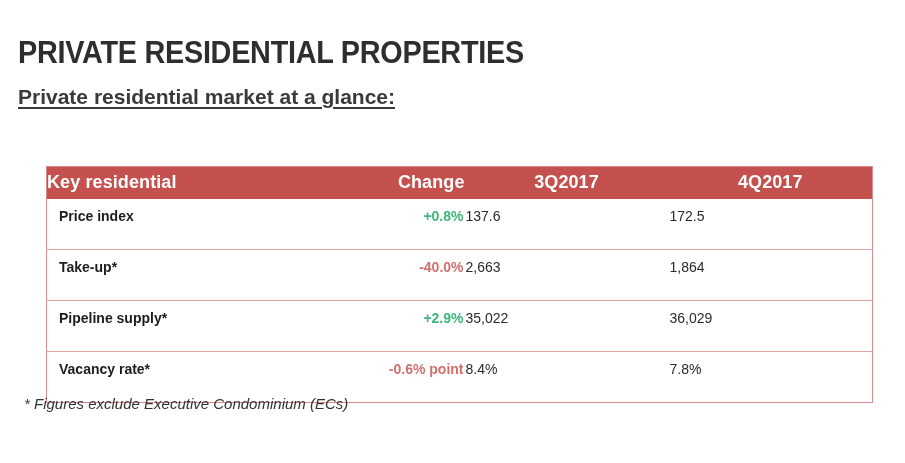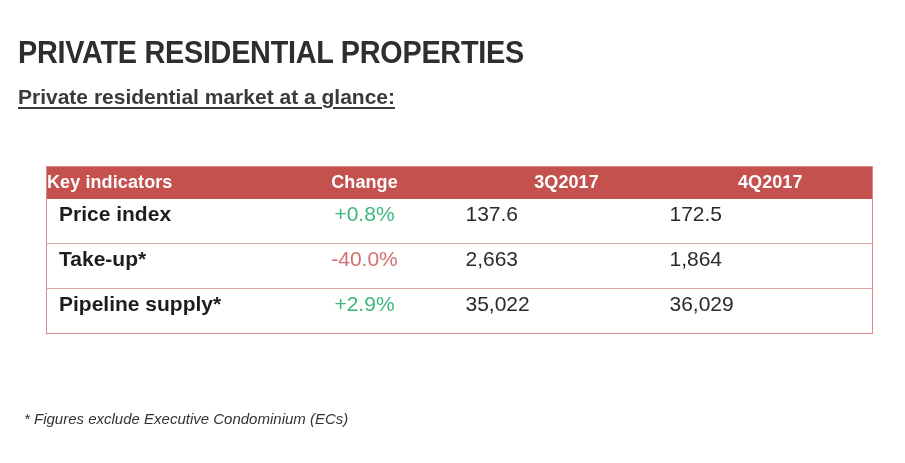--- a/index.html
+++ b/index.html
@@ -77,64 +77,64 @@
     color: #ffffff;
     font-size: 18px;
     font-weight: bold;
     height: 30px;
     padding: 0 0 2px 0;
     border: none;
     vertical-align: middle;
     letter-spacing: 0.1px;
   }
   th.h-name   { text-align: left; padding-left: 12px; }
-  th.h-change { text-align: center; }
+  th.h-change { text-align: right; }
   th.h-q3     { text-align: center; margin-top: 33px; }
   th.h-q4     { text-align: center; }
 
   table.indicators tbody td {
     height: 40px;
-    font-size: 21px;
+    font-size: 14px;
     border-top: 1px solid #e2a3a3;
     border-bottom: 1px solid #e2a3a3;
     vertical-align: top;
-    padding-top: 3px;
+    padding-top: 9px;
     background: #ffffff;
   }
   table.indicators tbody tr:first-child td {
     border-top: none;
   }
   table.indicators tbody tr:last-child td {
     border-bottom: none;
   }
 
   td.cell-name {
     text-align: left;
     padding-left: 12px;
     font-weight: bold;
     color: #1d1d1d;
   }
   td.cell-change {
-    text-align: center;
-    font-weight: normal;
+    text-align: right;
+    font-weight: bold;
   }
   td.cell-q3, td.cell-q4 {
     text-align: left;
     color: #2a2a2a;
     font-weight: normal;
   }
 
   .chg-up   { color: #3fb67e; }
   .chg-down { color: #d2706e; }
 
   
   .footnote {
     position: absolute;
     left: 24px;
-    top: 410px;
+    top: 395px;
     font-size: 15px;
     font-style: italic;
     color: #333333;
     white-space: nowrap;
   }
 </style>
 </head>
 <body>
 
 <div class="page">
@@ -146,21 +146,21 @@
   <div class="table-wrap">
     <table class="indicators">
       <colgroup>
         <col class="c-name">
         <col class="c-change">
         <col class="c-q3">
         <col class="c-q4">
       </colgroup>
       <thead>
         <tr>
-          <th class="h-name">Key indicators</th>
+          <th class="h-name">Key residential</th>
           <th class="h-change">Change</th>
           <th class="h-q3">3Q2017</th>
           <th class="h-q4">4Q2017</th>
         </tr>
       </thead>
       <tbody>
 
         <tr>
           <td class="cell-name">Price index</td>
           <td class="cell-change chg-up">+0.8%</td>
@@ -176,20 +176,26 @@
           <td class="cell-q4">1,864</td>
         </tr>
 
         <tr>
           <td class="cell-name">Pipeline supply*</td>
           <td class="cell-change chg-up">+2.9%</td>
           <td class="cell-q3">35,022</td>
           <td class="cell-q4">36,029</td>
         </tr>
 
+        <tr>
+          <td class="cell-name">Vacancy rate*</td>
+          <td class="cell-change chg-down">-0.6% point</td>
+          <td class="cell-q3">8.4%</td>
+          <td class="cell-q4">7.8%</td>
+        </tr>
 
       </tbody>
     </table>
   </div>
 
   <div class="footnote">* Figures exclude Executive Condominium (ECs)</div>
 
 </div>
 
 </body></html>

